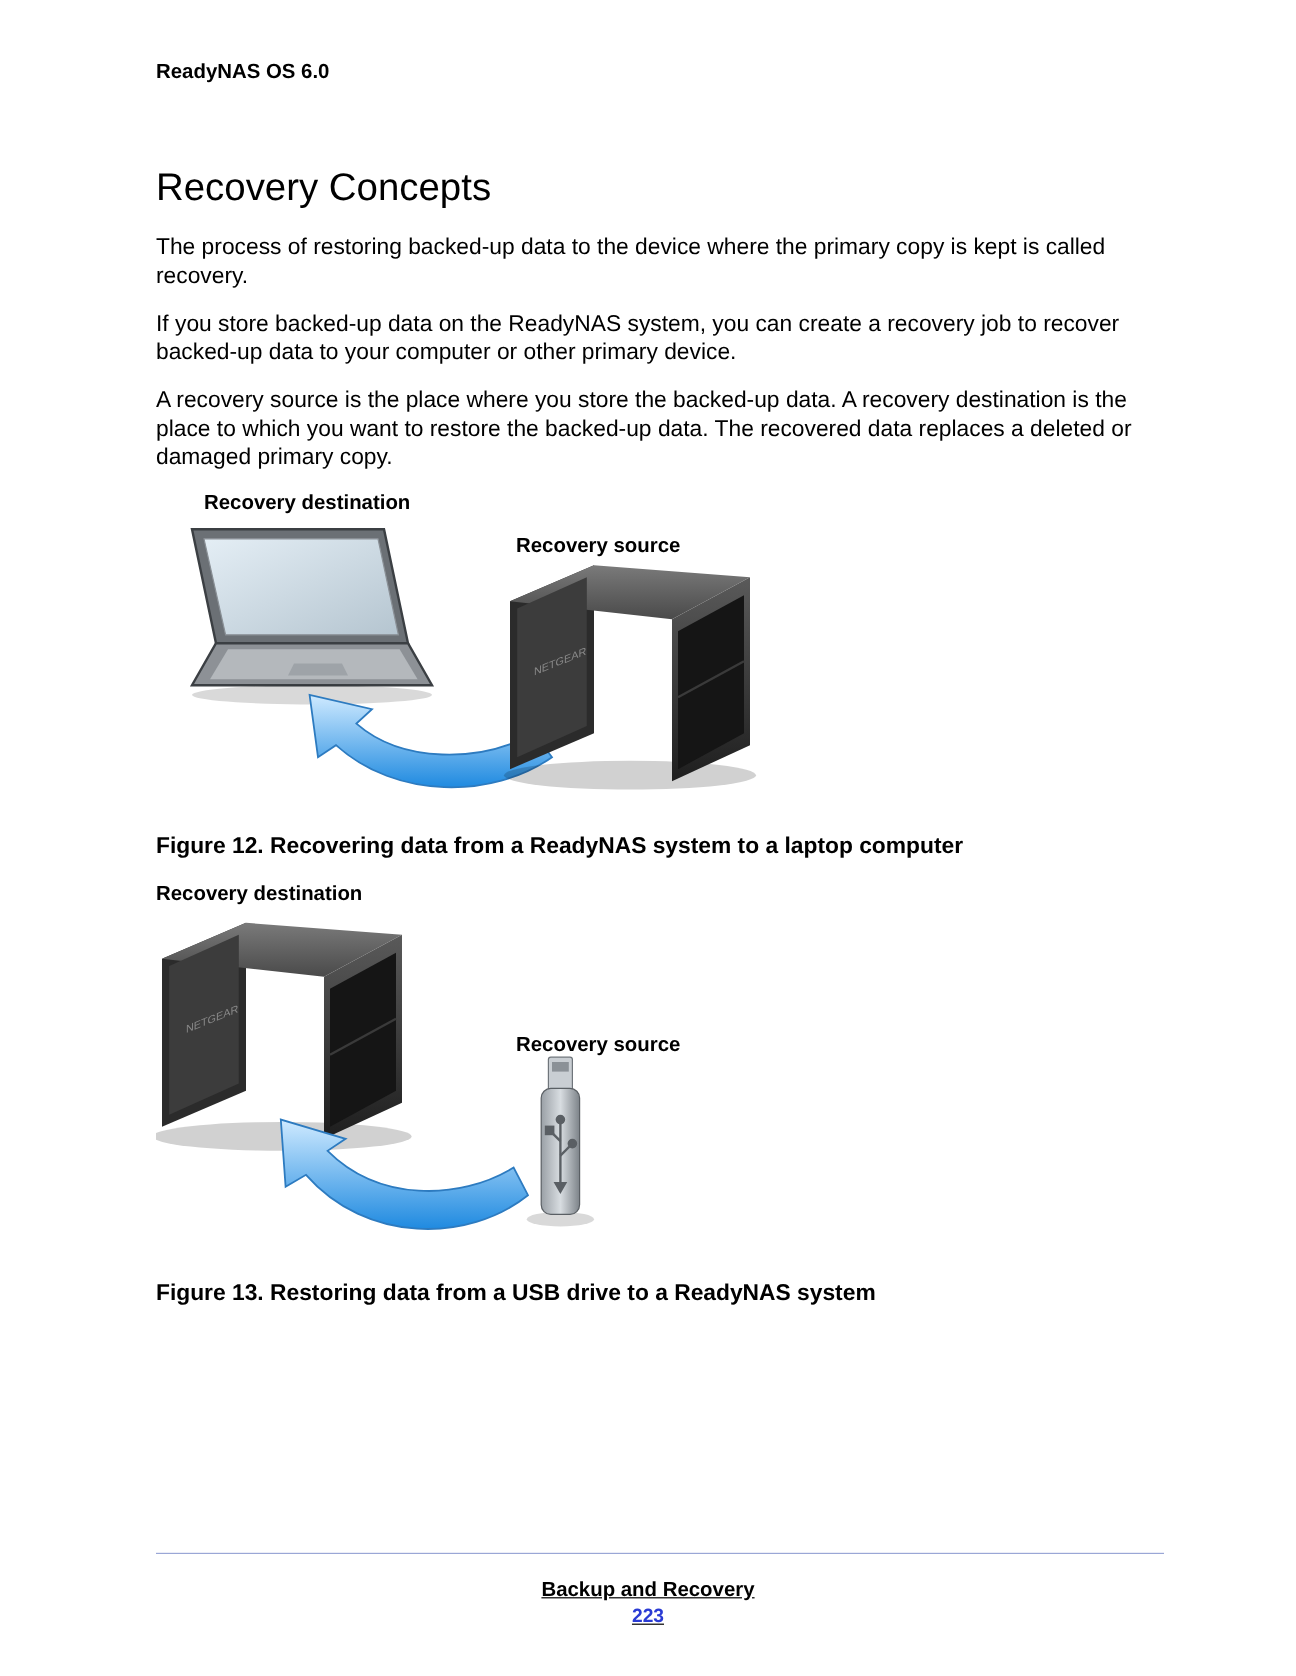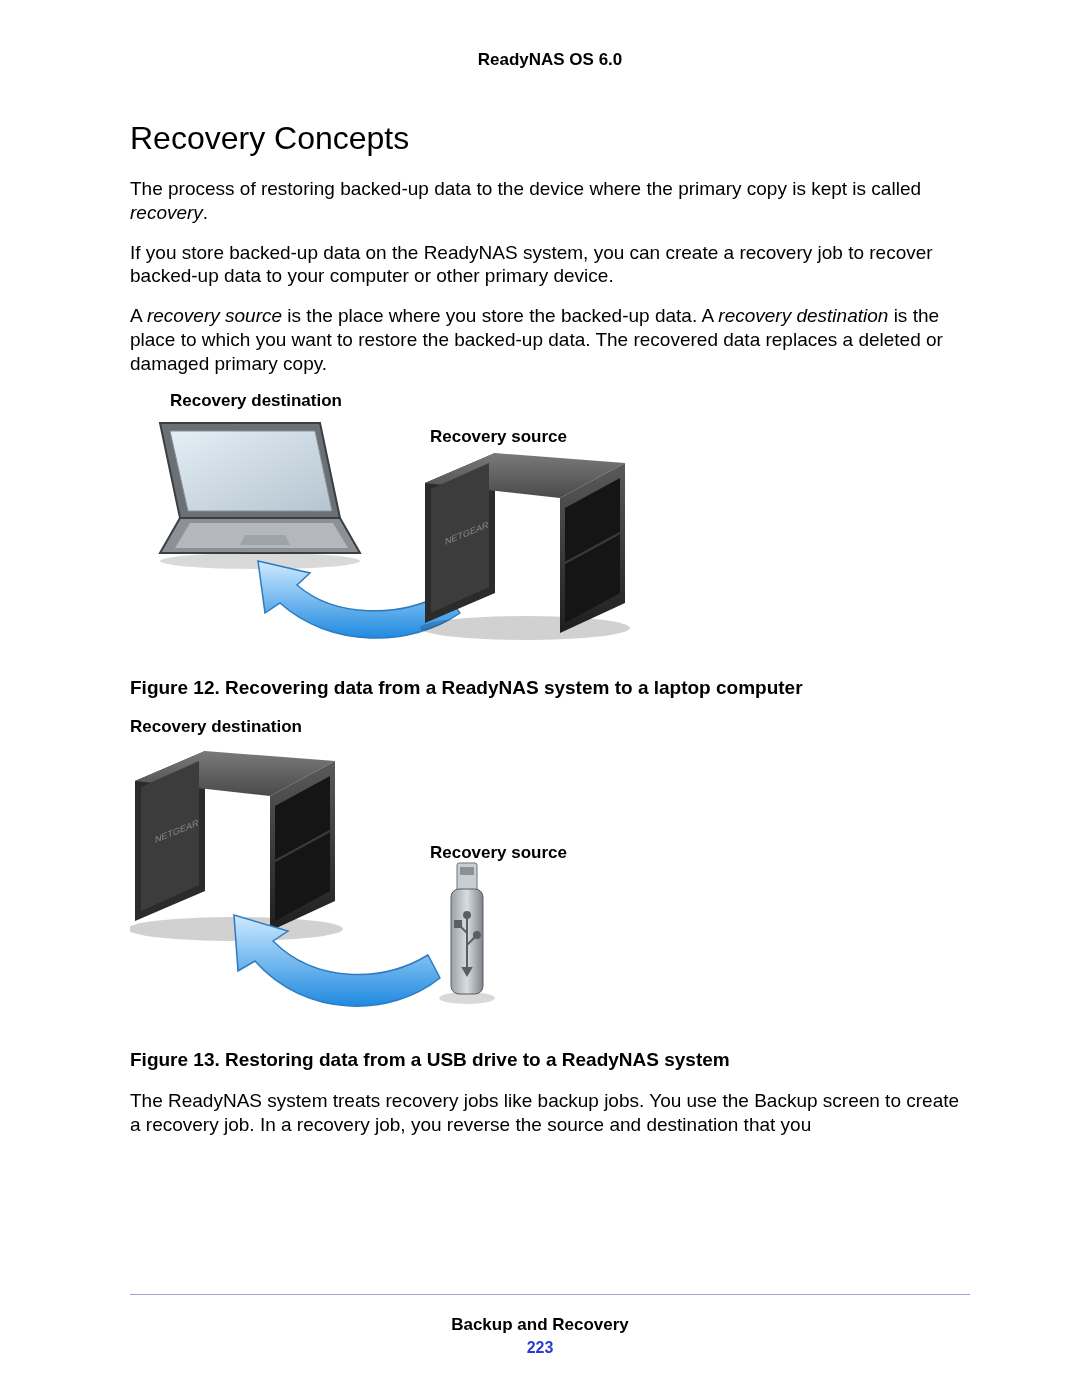--- a/index.html
+++ b/index.html
@@ -11,58 +11,59 @@
     width: 1080px;
   }
   .page {
     width: 1080px;
     min-height: 1397px;
     position: relative;
     padding: 50px 110px 60px 130px;
     box-sizing: border-box;
   }
   .doc-header {
-    text-align: center;
+    text-align: left;
     font-weight: bold;
     font-size: 17px;
-    margin-bottom: 50px;
+    margin-bottom: 68px;
   }
   h2.section-title {
     font-family: "Gill Sans", "Gill Sans MT", "Lucida Sans", sans-serif;
     font-weight: 500;
     font-size: 32px;
     color: #000000;
     margin: 0 0 20px 0;
   }
   p.body-text {
     font-size: 19px;
     line-height: 1.25;
     margin: 0 0 16px 0;
   }
-  .italic { font-style: italic; }
+  .italic { }
   .label {
     font-weight: bold;
     font-size: 17px;
     position: absolute;
   }
   .figure-wrap {
     position: relative;
     width: 100%;
     margin: 6px 0 10px 0;
   }
   .fig-caption {
     font-weight: bold;
     font-size: 19px;
     margin: 16px 0 18px 0;
   }
   .footer {
     position: absolute;
     bottom: 40px;
     left: 0; right: 0;
     text-align: center;
+    text-decoration: underline;
   }
   .footer-rule {
     border: none;
     border-top: 1px solid #9aa7d6;
     margin: 0 110px 20px 130px;
   }
   .footer-title {
     font-weight: bold;
     font-size: 17px;
   }
@@ -213,21 +214,20 @@
           <path d="M22 82 L30 74"></path>
           <circle cx="32" cy="72" r="3" fill="#5a5f64"></circle>
           <path d="M18 105 L26 105 L22 112 Z" fill="#5a5f64"></path>
         </g>
       </g>
     </svg>
   </div>
 
   <div class="fig-caption">Figure 13. Restoring data from a USB drive to a ReadyNAS system</div>
 
-  <p class="body-text">The ReadyNAS system treats recovery jobs like backup jobs. You use the Backup screen to create a recovery job. In a recovery job, you reverse the source and destination that you</p>
 
   <div class="footer">
     <hr class="footer-rule">
     <div class="footer-title">Backup and Recovery</div>
     <div class="footer-page">223</div>
   </div>
 
 </div>
 
 </body></html>

